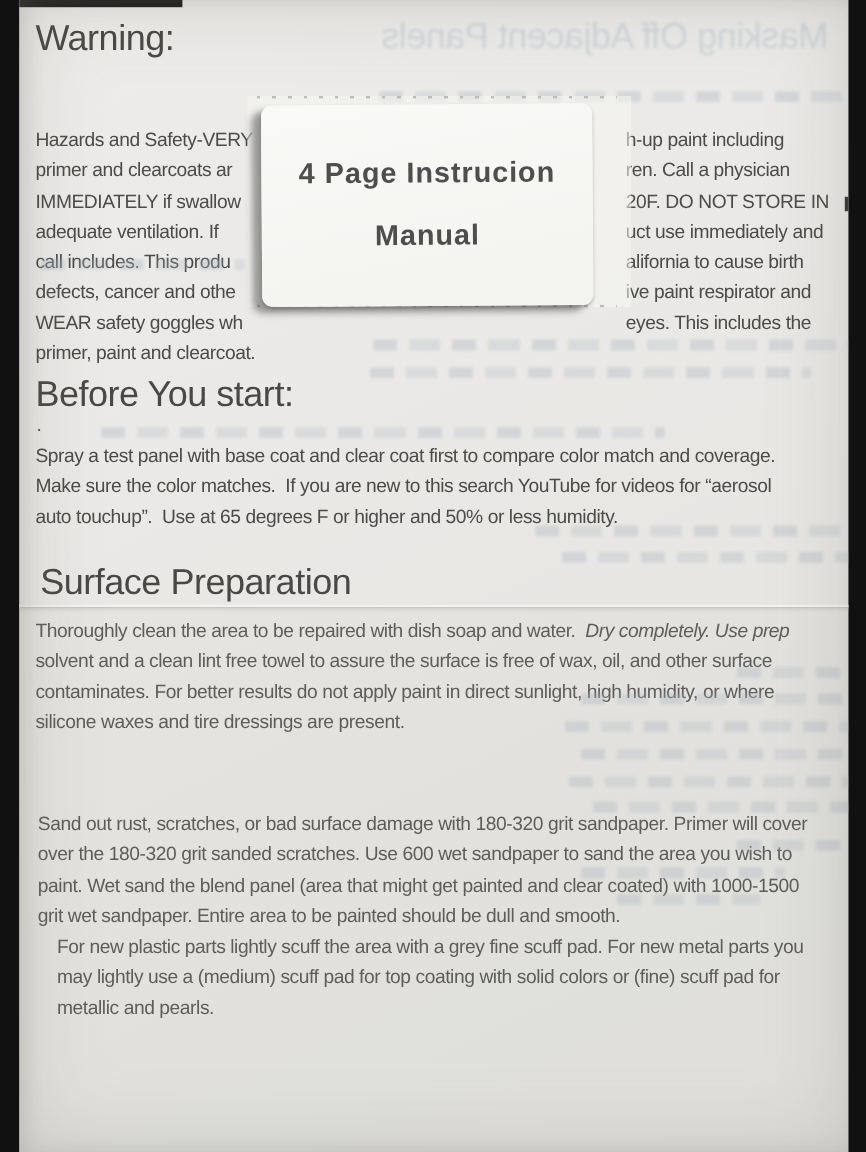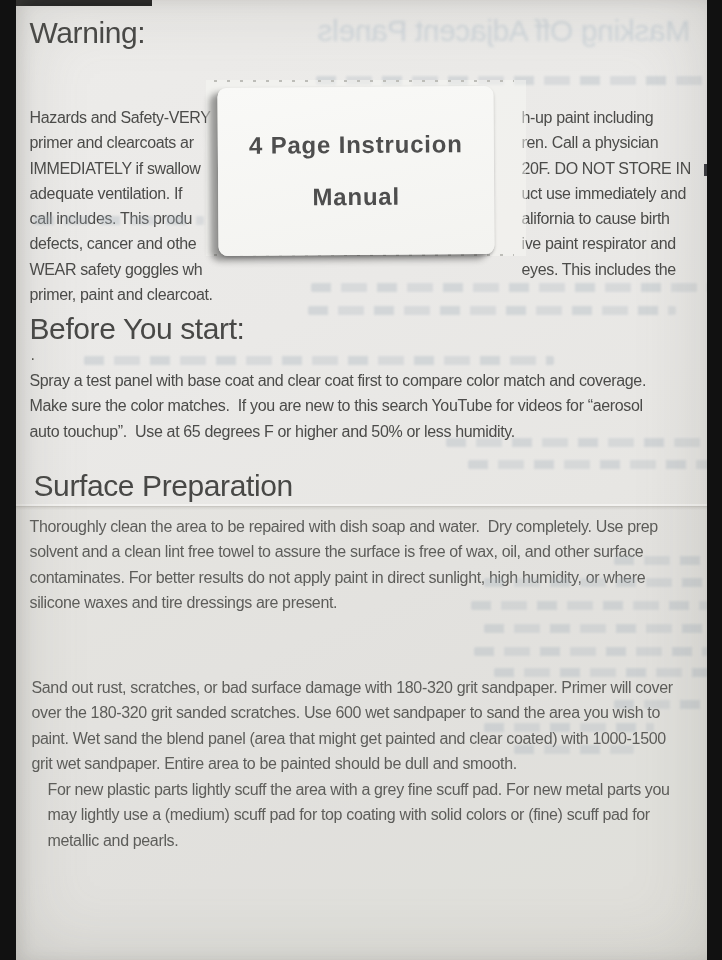--- a/index.html
+++ b/index.html
@@ -22,21 +22,21 @@
   .body-line{position:relative;height:25.3px;white-space:pre;font-size:16px;letter-spacing:-0.35px;line-height:25.3px;}
   .para{position:absolute;left:14px;right:0;}
   .p-warning{top:92px;margin-top:13px;}
   .p-before{top:368px;}
   .p-surface{top:514px;}
   .p-basic1{top:675px;left:16px;}
   .p-basic2{top:777px;left:32px;}
   .frag-l{position:absolute;left:0;top:0;}
   .frag-r{position:absolute;left:492px;top:0;}
   .stray-dot{position:absolute;left:15px;top:346px;font-size:16px;color:#55554f;}
-  .em{text-align:right;}
+  .em{font-style:italic;text-align:right;}
 
   
   .liner{position:absolute;left:190px;top:80px;width:320px;height:176px;
     background:rgba(246,246,243,0.55);z-index:8;}
   .perf{position:absolute;left:8px;width:300px;height:2px;
     background:repeating-linear-gradient(90deg,#bdbdb8 0 3px,transparent 3px 13px);}
   .perf-top{top:0;}
   .perf-bottom{bottom:0;}
   .sticker{
     position:absolute;left:202px;top:87px;width:276px;height:168px;z-index:10;

